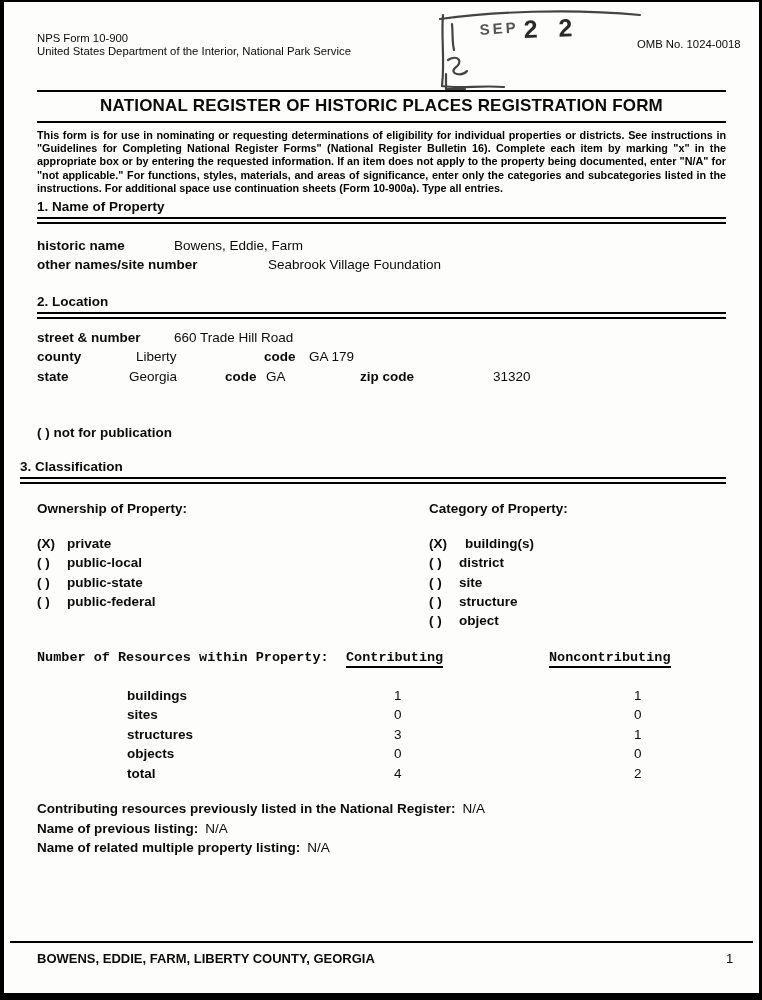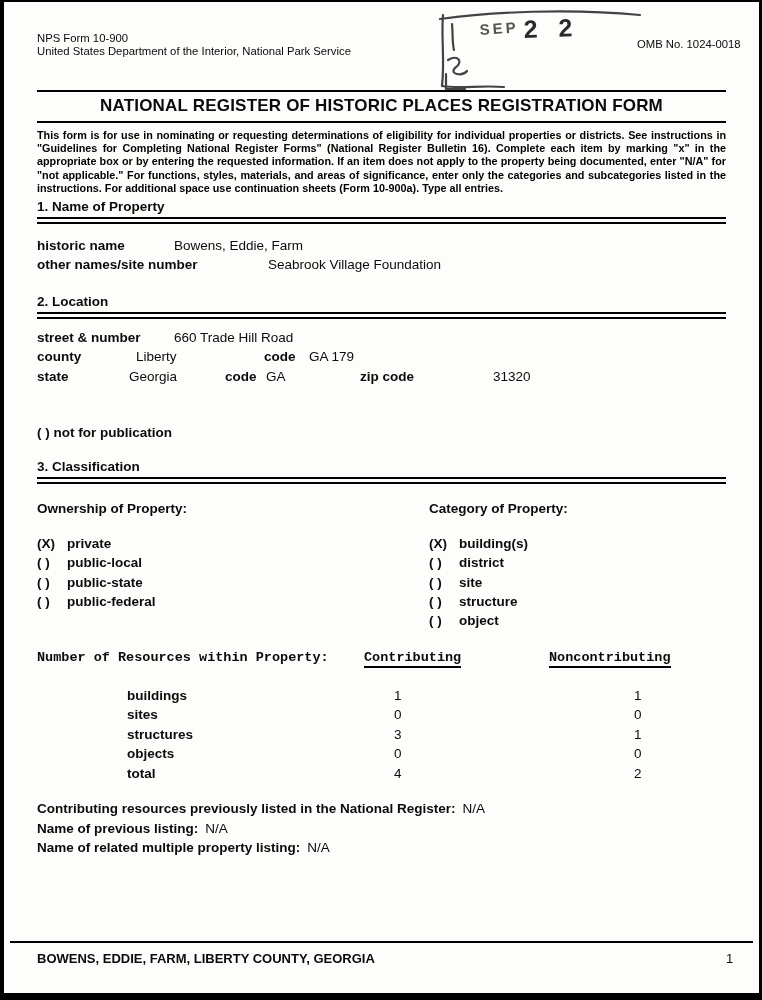--- a/index.html
+++ b/index.html
@@ -110,21 +110,21 @@
       <span style="left:92px;">Georgia</span>
       <span class="b" style="left:188px;">code</span>
       <span style="left:229px;">GA</span>
       <span class="b" style="left:323px;">zip code</span>
       <span style="left:412px;margin-left:44px;">31320</span>
     </div>
   </div>
 
   <div class="abs b" style="left:33px;top:423px;font-size:13.5px;">( ) not for publication</div>
 
-  <div class="abs" style="left:33px;right:33px;top:457px;">
+  <div class="abs" style="left:16px;right:33px;top:457px;">
     <div class="sh-text">3.  Classification</div>
     <div class="rule2" style="margin-top:3px;"></div>
     <div class="rule1" style="margin-top:3px;"></div>
   </div>
 
   <div class="abs b" style="left:33px;top:499px;font-size:13.5px;">Ownership of Property:</div>
   <div class="abs b" style="left:425px;top:499px;font-size:13.5px;">Category of Property:</div>
 
   <div class="abs" style="left:33px;top:534px;width:300px;">
     <div class="opt">
@@ -141,21 +141,21 @@
     </div>
     <div class="opt">
       <span style="left:0;">( )</span>
       <span style="left:30px;">public-federal</span>
     </div>
   </div>
 
   <div class="abs" style="left:425px;top:534px;width:300px;">
     <div class="opt">
       <span style="left:0;">(X)</span>
-      <span style="left:30px;">building(s)</span>
+      <span style="left:36px;">building(s)</span>
     </div>
     <div class="opt">
       <span style="left:0;">( )</span>
       <span style="left:30px;">district</span>
     </div>
     <div class="opt">
       <span style="left:0;">( )</span>
       <span style="left:30px;">site</span>
     </div>
     <div class="opt">
@@ -163,21 +163,21 @@
       <span style="left:30px;">structure</span>
     </div>
     <div class="opt">
       <span style="left:0;">( )</span>
       <span style="left:30px;">object</span>
     </div>
   </div>
 
   <div class="abs row" style="left:33px;top:648px;font-family:Liberation Mono, monospace;">
     <span class="b" style="left:0;">Number of Resources within Property:</span>
-    <span class="b uhead" style="left:327px;">Contributing</span>
+    <span class="b uhead" style="left:309px;">Contributing</span>
     <span class="b uhead" style="left:512px;">Noncontributing</span>
   </div>
 
   <div class="abs" style="left:33px;top:686px;">
     <div class="row">
       <span class="b" style="left:90px;">buildings</span>
       <span style="left:357px;">1</span>
       <span style="left:597px;">1</span>
     </div>
     <div class="row">

